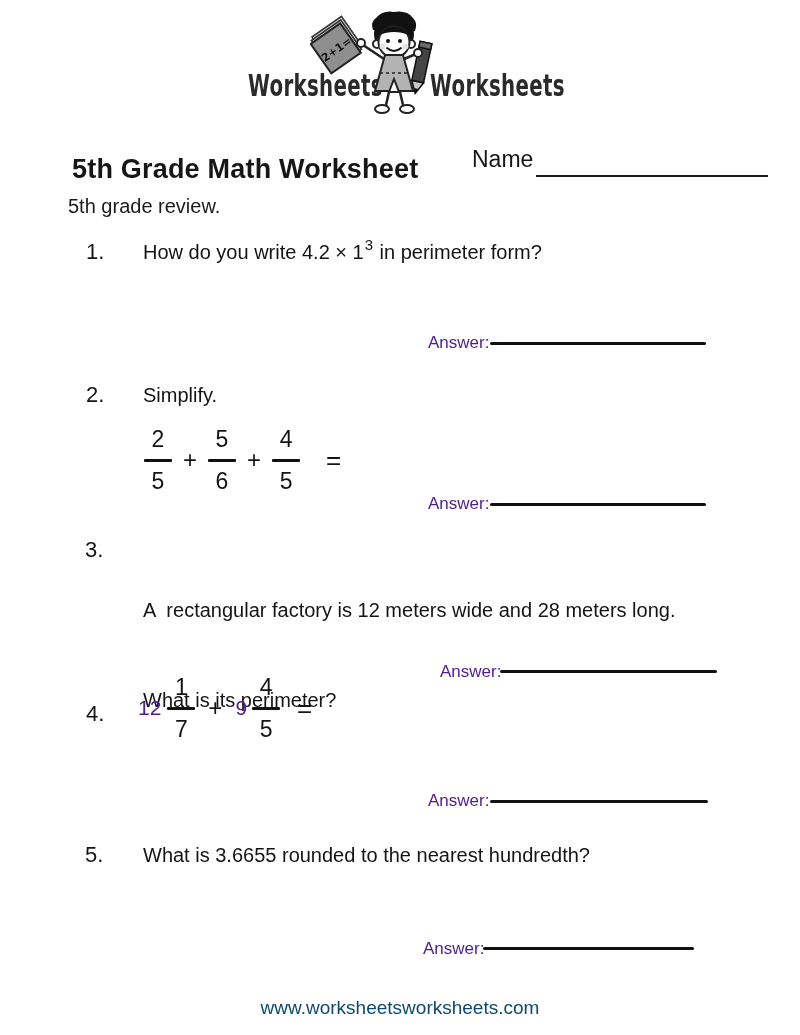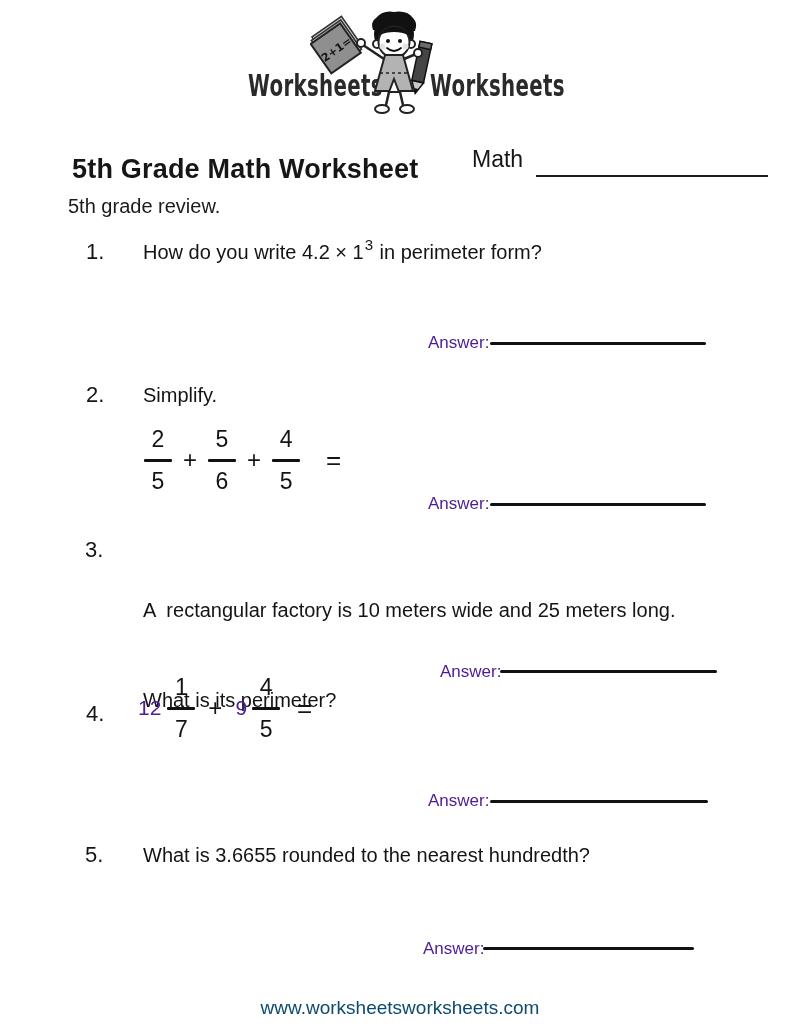--- a/index.html
+++ b/index.html
@@ -107,21 +107,21 @@
       <line x1="79" y1="84" x2="76" y2="97" stroke="#222" stroke-width="2.5"></line>
       <line x1="90" y1="84" x2="93" y2="97" stroke="#222" stroke-width="2.5"></line>
       <ellipse cx="72" cy="101" rx="7" ry="4" fill="#fff" stroke="#222" stroke-width="2"></ellipse>
       <ellipse cx="97" cy="101" rx="7" ry="4" fill="#fff" stroke="#222" stroke-width="2"></ellipse>
     </g>
   </svg>
 
   <span class="logo-text logo-right">Worksheets</span>
 
   <h1 class="title">5th Grade Math Worksheet</h1>
-  <span class="name-label">Math</span>
+  <span class="name-label">Name</span>
   <div class="name-line"></div>
   <div class="subtitle">5th grade review.</div>
 
   <div class="qnum abs" style="left:86px;top:239px;">1.</div>
   <div class="qtext abs" style="left:143px;top:237px;"><span>How do you write 4.2 × 1</span><span class="sup">3</span><span> in perimeter form?</span></div>
 
   <span class="alabel" style="left:428px;top:333px;">Answer:</span>
   <div class="aline" style="left:490px;top:342px;width:216px;"></div>
 
   <div class="qnum abs" style="left:86px;top:382px;">2.</div>
@@ -146,21 +146,21 @@
         <span class="fden">5</span>
       </span>
     <span class="eq" style="margin-left:26px;">=</span>
   </div>
 
   <span class="alabel" style="left:428px;top:494px;">Answer:</span>
   <div class="aline" style="left:490px;top:503px;width:216px;"></div>
 
   <div class="qnum abs" style="left:85px;top:537px;">3.</div>
   <div class="qtext abs" style="left:143px;top:535px;">
-    <div>A  rectangular factory is 10 meters wide and 25 meters long.</div>
+    <div>A  rectangular factory is 12 meters wide and 28 meters long.</div>
     <div>What is its perimeter?</div>
   </div>
 
   <span class="alabel" style="left:440px;top:662px;">Answer:</span>
   <div class="aline" style="left:500px;top:670px;width:217px;"></div>
 
   <div class="qnum abs" style="left:86px;top:701px;">4.</div>
 
   <div class="expr" style="left:138px;top:667px;height:82px;">
     <span class="whole">12</span>

